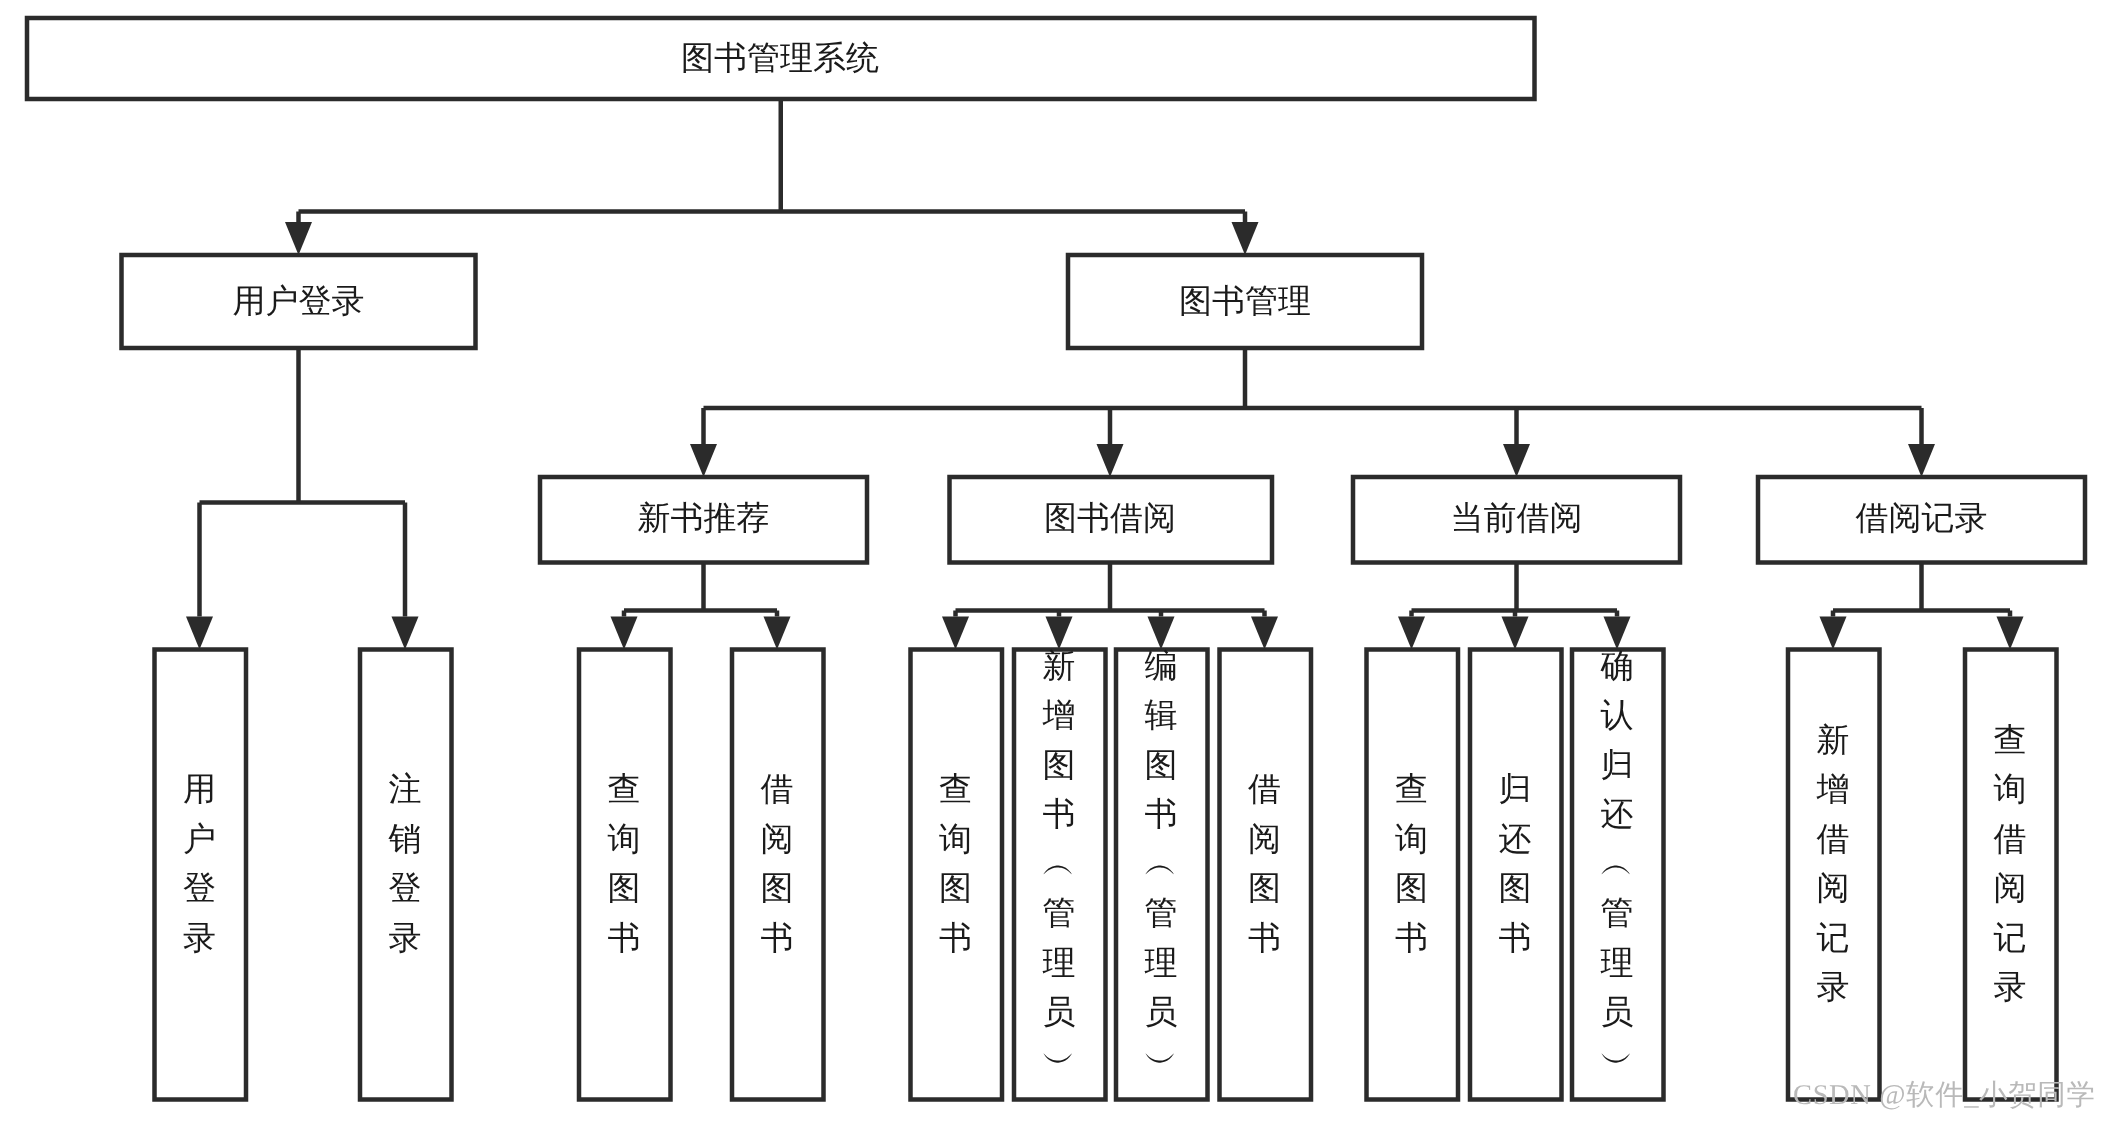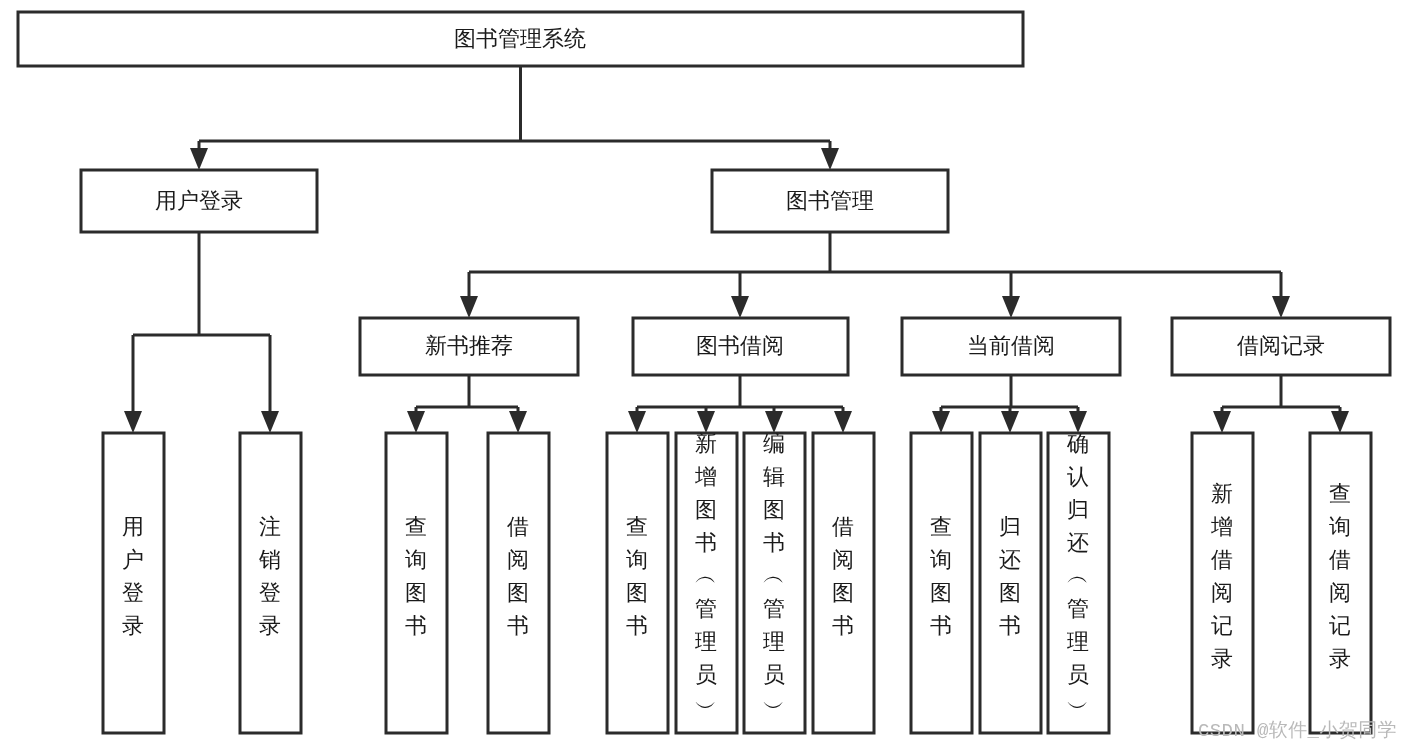--- a/index.html
+++ b/index.html
@@ -15,21 +15,21 @@
   .node-label{
     font-family:"Liberation Sans","DejaVu Sans",sans-serif;
     fill:#1a1a1a;font-size:22px;text-anchor:middle;dominant-baseline:middle;
   }
   .node-label-v{
     font-family:"Liberation Sans","DejaVu Sans",sans-serif;
     fill:#1a1a1a;font-size:22px;text-anchor:middle;
   }
   .watermark{
     position:absolute;right:8px;bottom:4px;
-    font-family:Liberation Mono, monospace;
+    font-family:Liberation Serif, serif;
     font-size:19px;color:#b9b9b9;letter-spacing:.4px;white-space:nowrap;
     user-select:none;pointer-events:none;
   }
 </style>
 </head>
 <body>
 
 <div id="diagram-root">
 
   <svg class="diagram" viewBox="0 0 1405 747">

